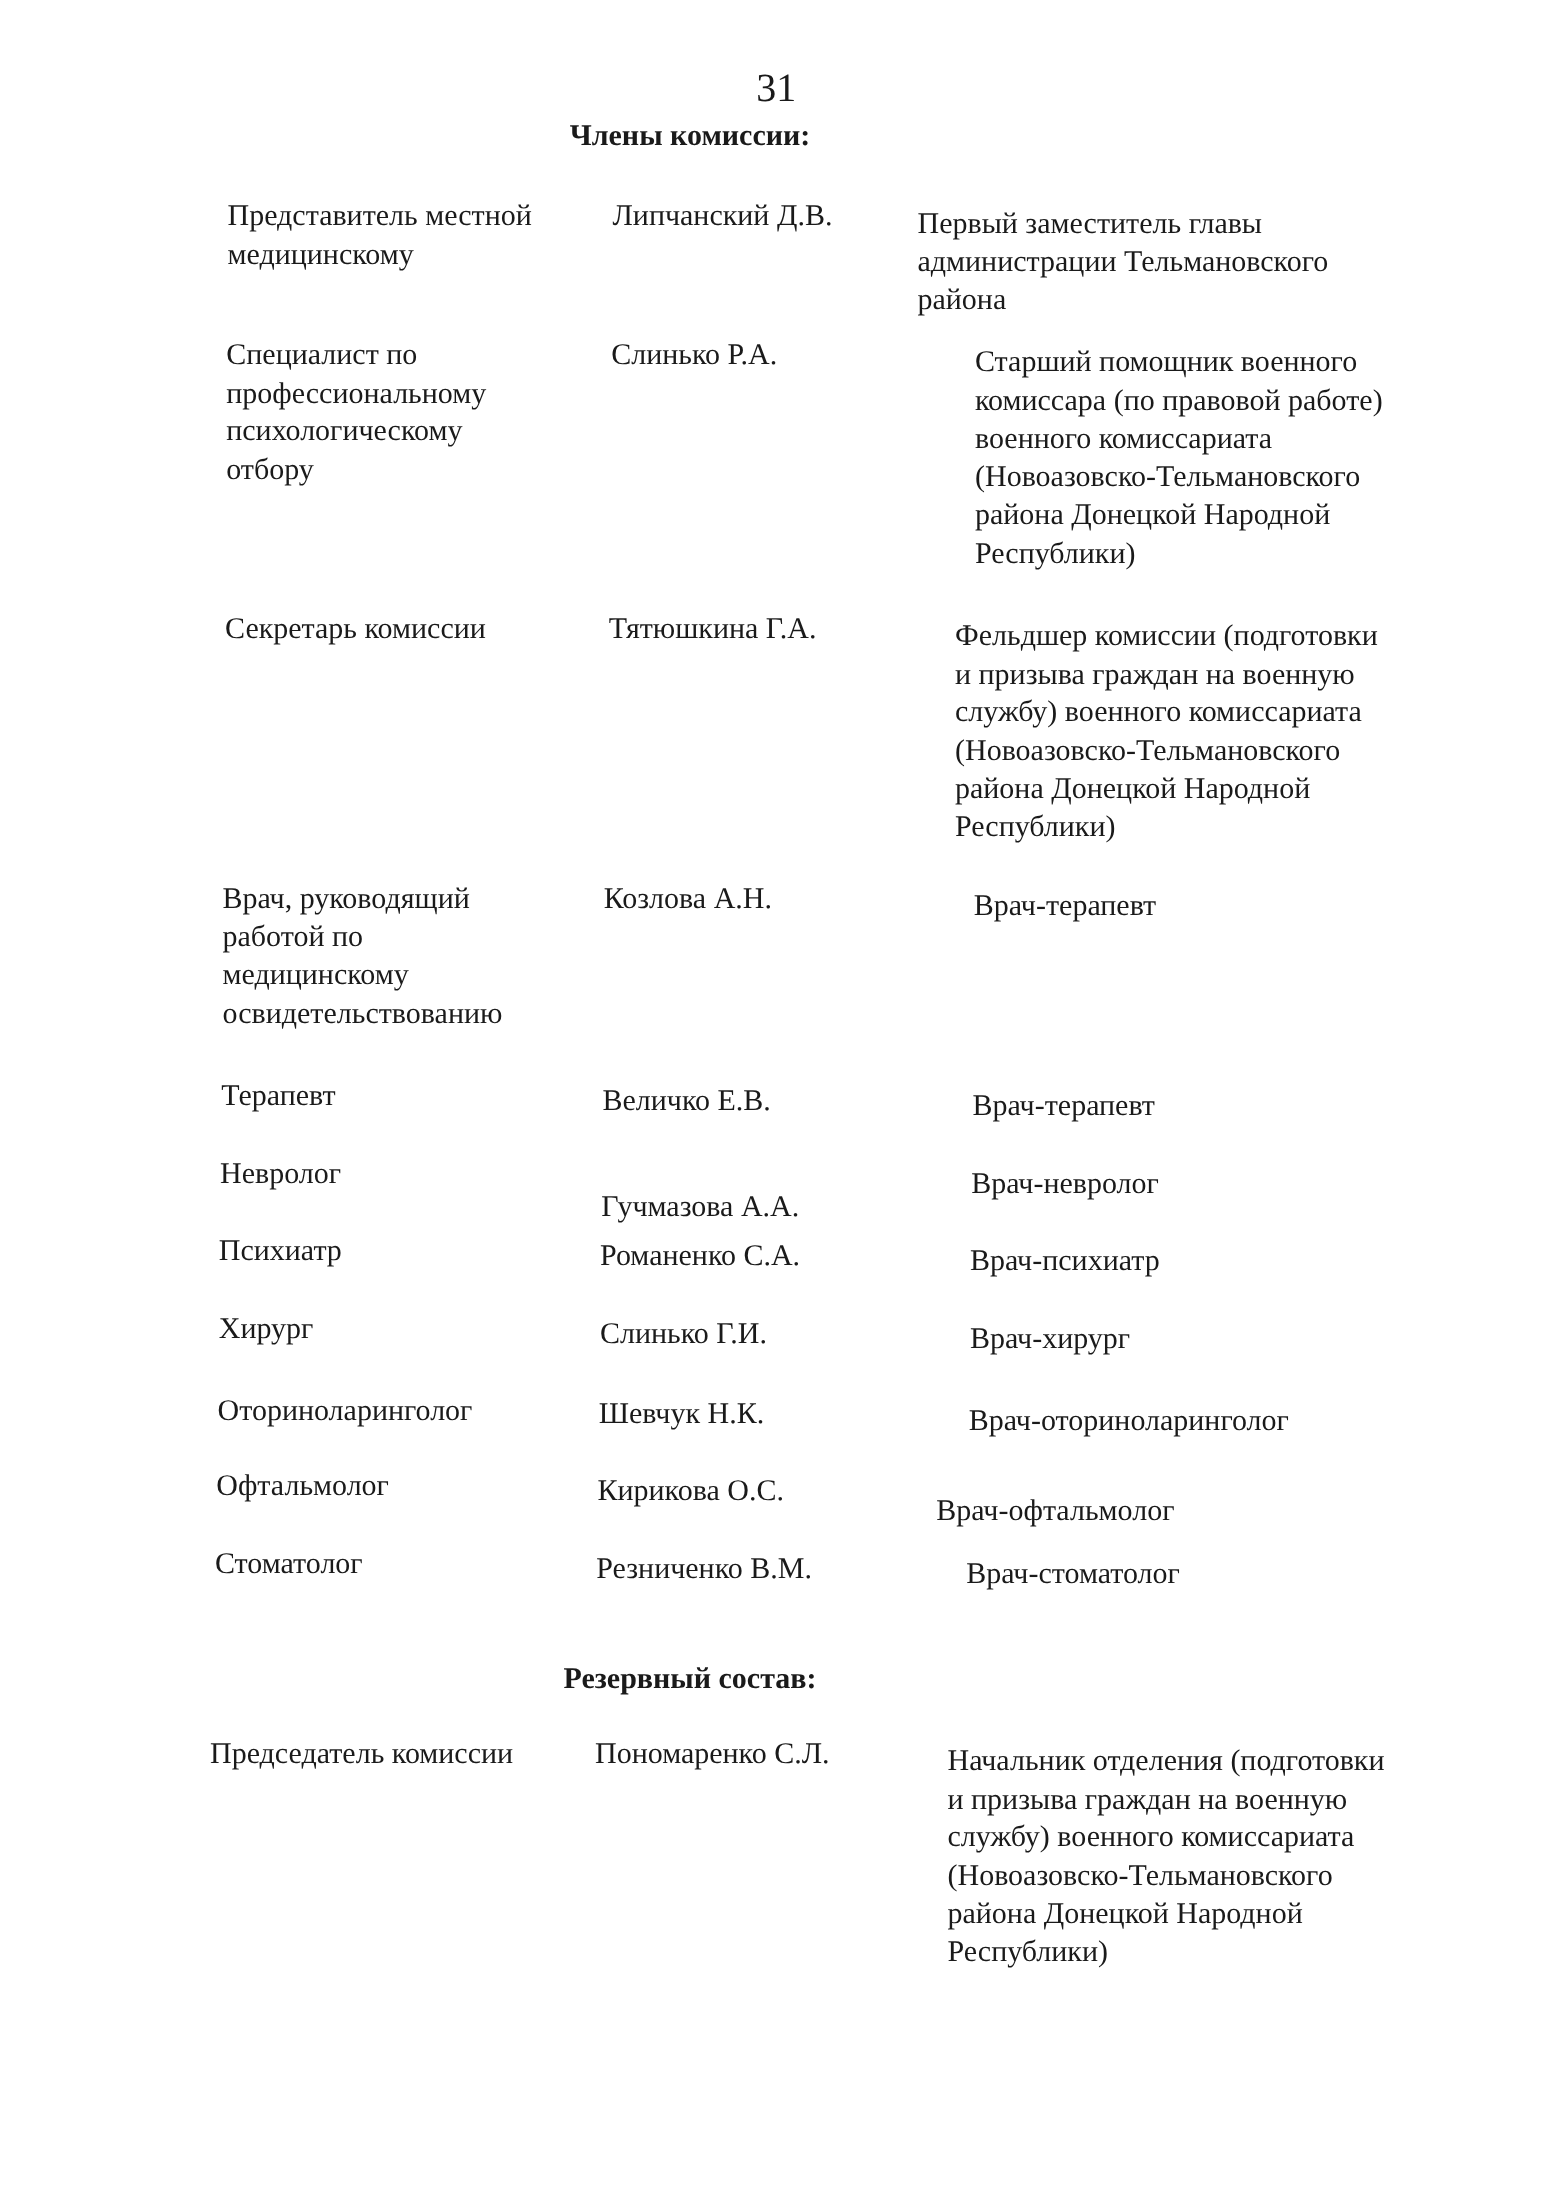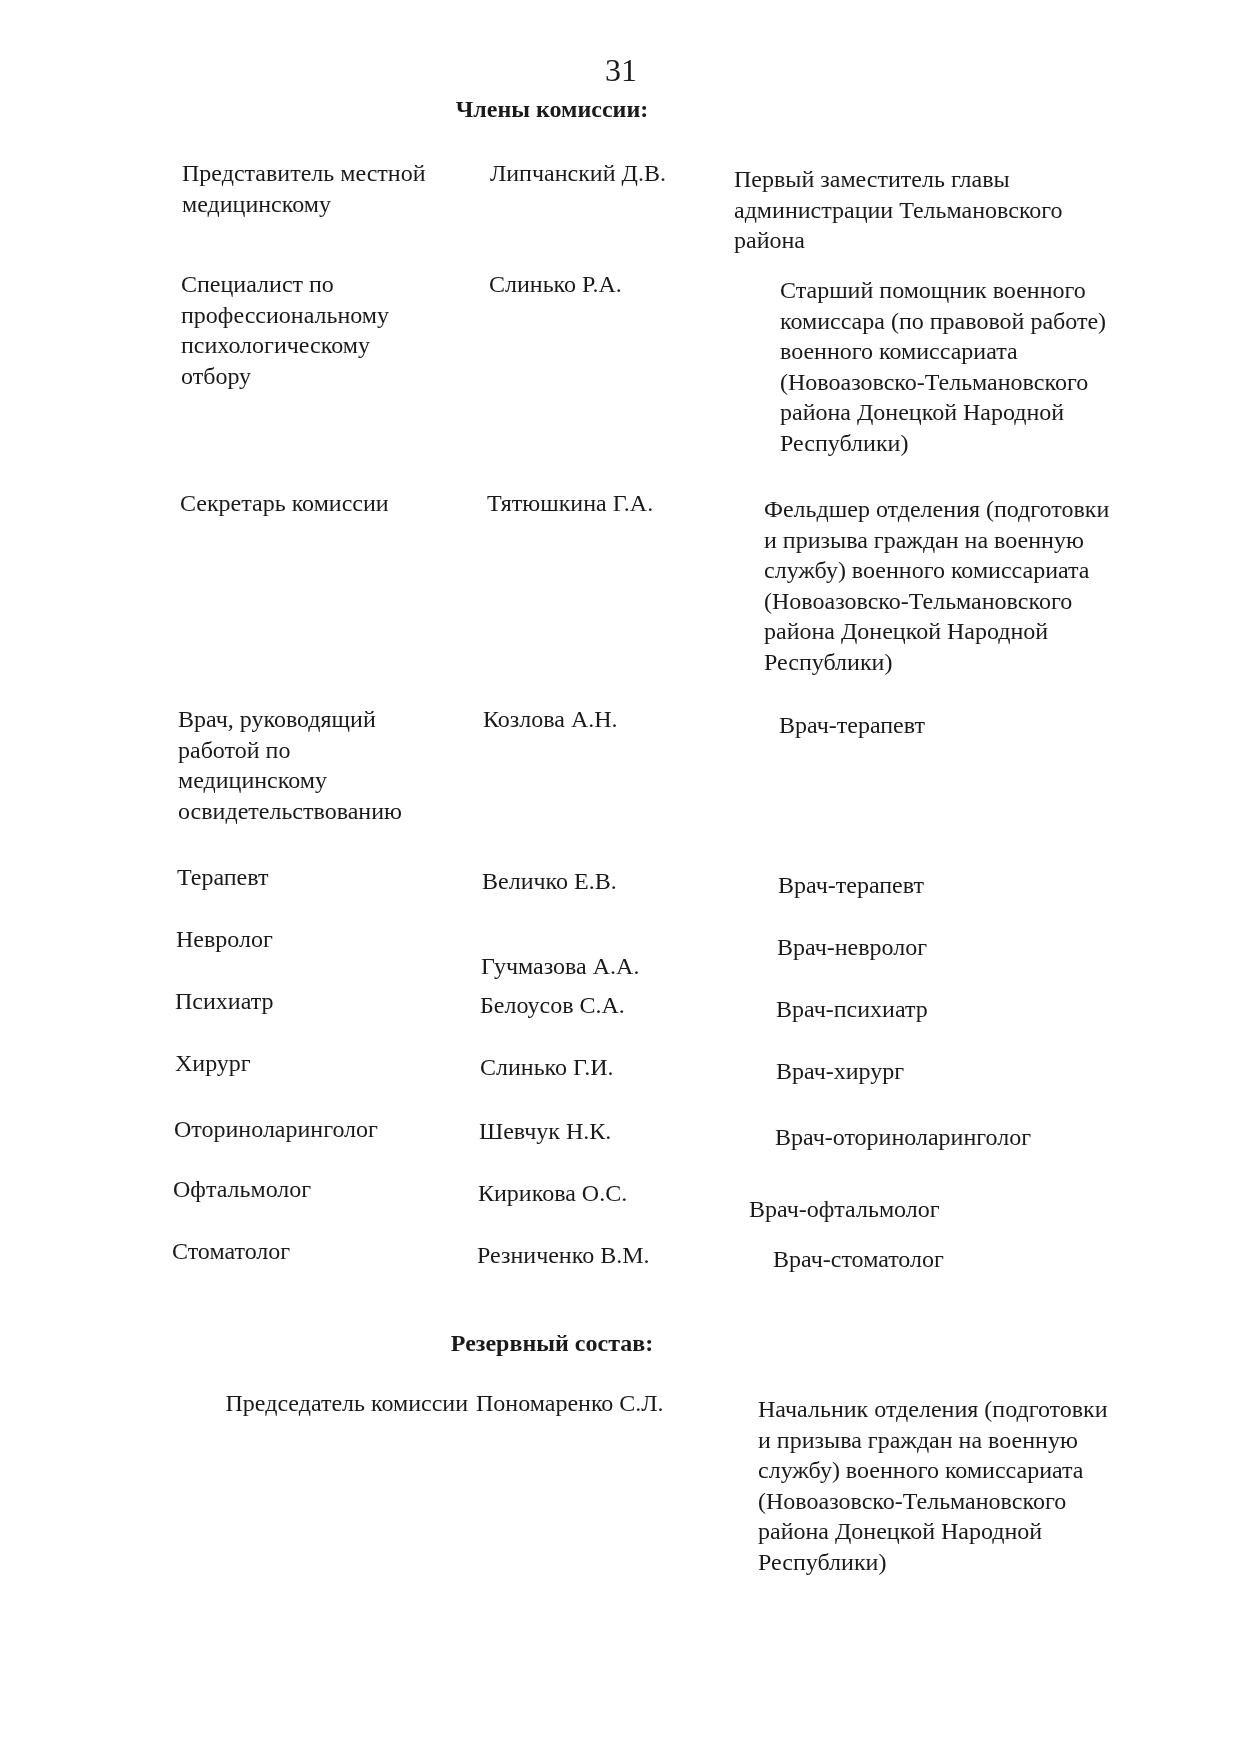--- a/index.html
+++ b/index.html
@@ -71,21 +71,21 @@
 комиссара (по правовой работе)
 военного комиссариата
 (Новоазовско-Тельмановского
 района Донецкой Народной
 Республики)</div>
 </div>
 
 <div class="row" style="top:488px; left:180px; width:1000px;">
   <div class="cell c-role">Секретарь комиссии</div>
   <div class="cell c-name" style="left:307px;">Тятюшкина Г.А.</div>
-  <div class="cell c-pos" style="left:584px; top:6px;">Фельдшер отделения (подготовки
+  <div class="cell c-pos" style="left:584px; top:6px;">Фельдшер комиссии (подготовки
 и призыва граждан на военную
 службу) военного комиссариата
 (Новоазовско-Тельмановского
 района Донецкой Народной
 Республики)</div>
 </div>
 
 <div class="row" style="top:704px; left:178px; width:1000px;">
   <div class="cell c-role">Врач, руководящий
 работой по
@@ -102,21 +102,21 @@
 </div>
 
 <div class="row" style="top:924px; left:176px; width:1000px;">
   <div class="cell c-role">Невролог</div>
   <div class="cell c-name" style="left:305px; top:4px;margin-top:23px;">Гучмазова А.А.</div>
   <div class="cell c-pos" style="left:601px; top:8px;">Врач-невролог</div>
 </div>
 
 <div class="row" style="top:986px; left:175px; width:1000px;">
   <div class="cell c-role">Психиатр</div>
-  <div class="cell c-name" style="left:305px; top:4px;">Белоусов С.А.</div>
+  <div class="cell c-name" style="left:305px; top:4px;">Романенко С.А.</div>
   <div class="cell c-pos" style="left:601px; top:8px;">Врач-психиатр</div>
 </div>
 
 <div class="row" style="top:1048px; left:175px; width:1000px;">
   <div class="cell c-role">Хирург</div>
   <div class="cell c-name" style="left:305px; top:4px;">Слинько Г.И.</div>
   <div class="cell c-pos" style="left:601px; top:8px;">Врач-хирург</div>
 </div>
 
 <div class="row" style="top:1114px; left:174px; width:1000px;">
@@ -133,21 +133,21 @@
 
 <div class="row" style="top:1236px; left:172px; width:1000px;">
   <div class="cell c-role">Стоматолог</div>
   <div class="cell c-name" style="left:305px; top:4px;">Резниченко В.М.</div>
   <div class="cell c-pos" style="left:601px; top:8px;">Врач-стоматолог</div>
 </div>
 
 <div class="section-title" style="top:1330px;">Резервный состав:</div>
 
 <div class="row" style="top:1388px; left:168px; width:1020px;">
-  <div class="cell c-role" style="width:300px;text-align:right;">Председатель комиссии</div>
+  <div class="cell c-role" style="width:300px;">Председатель комиссии</div>
   <div class="cell c-name" style="left:308px;">Пономаренко С.Л.</div>
   <div class="cell c-pos" style="left:590px; top:6px;">Начальник отделения (подготовки
 и призыва граждан на военную
 службу) военного комиссариата
 (Новоазовско-Тельмановского
 района Донецкой Народной
 Республики)</div>
 </div>
 
 </body></html>

